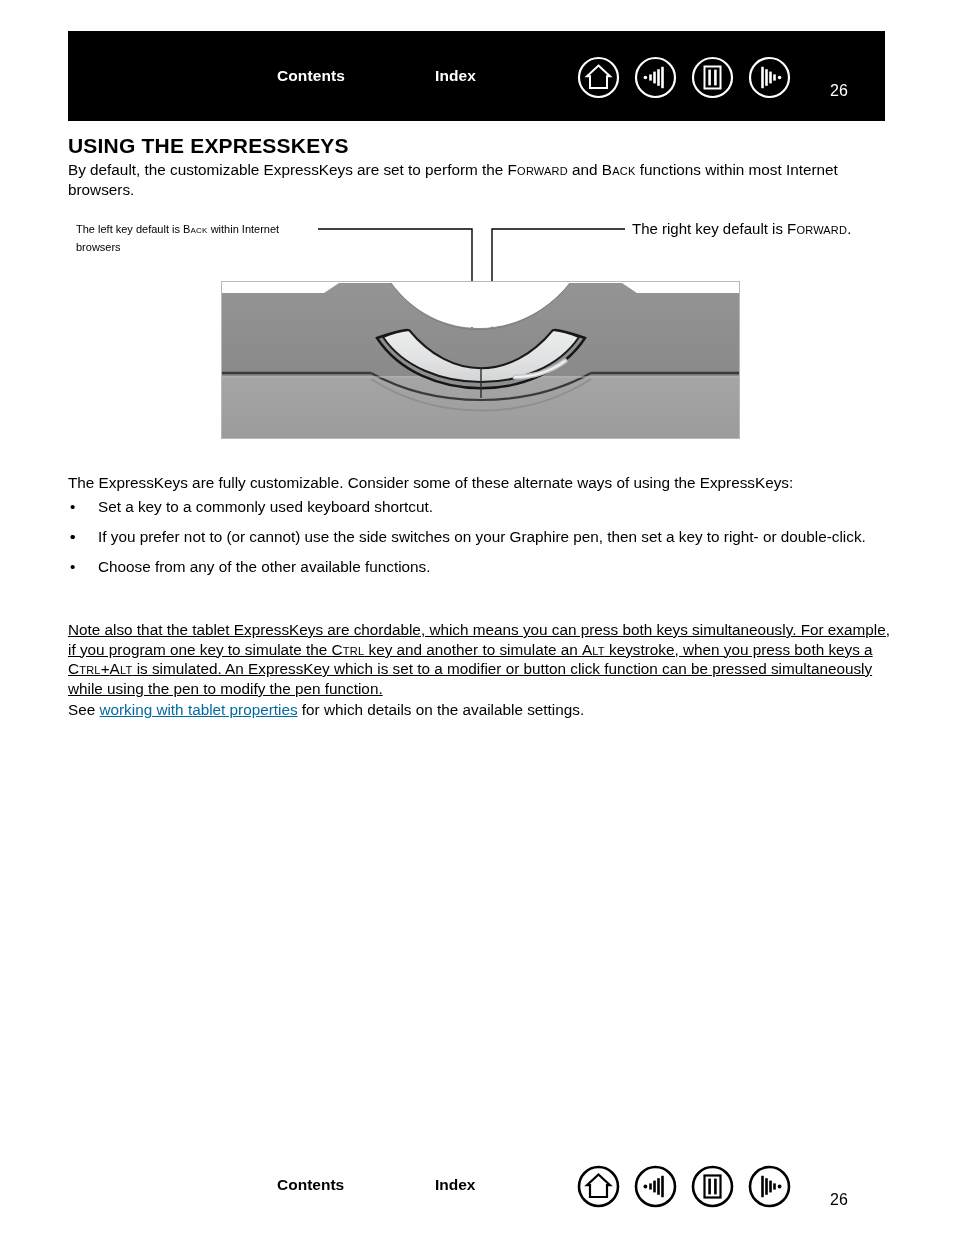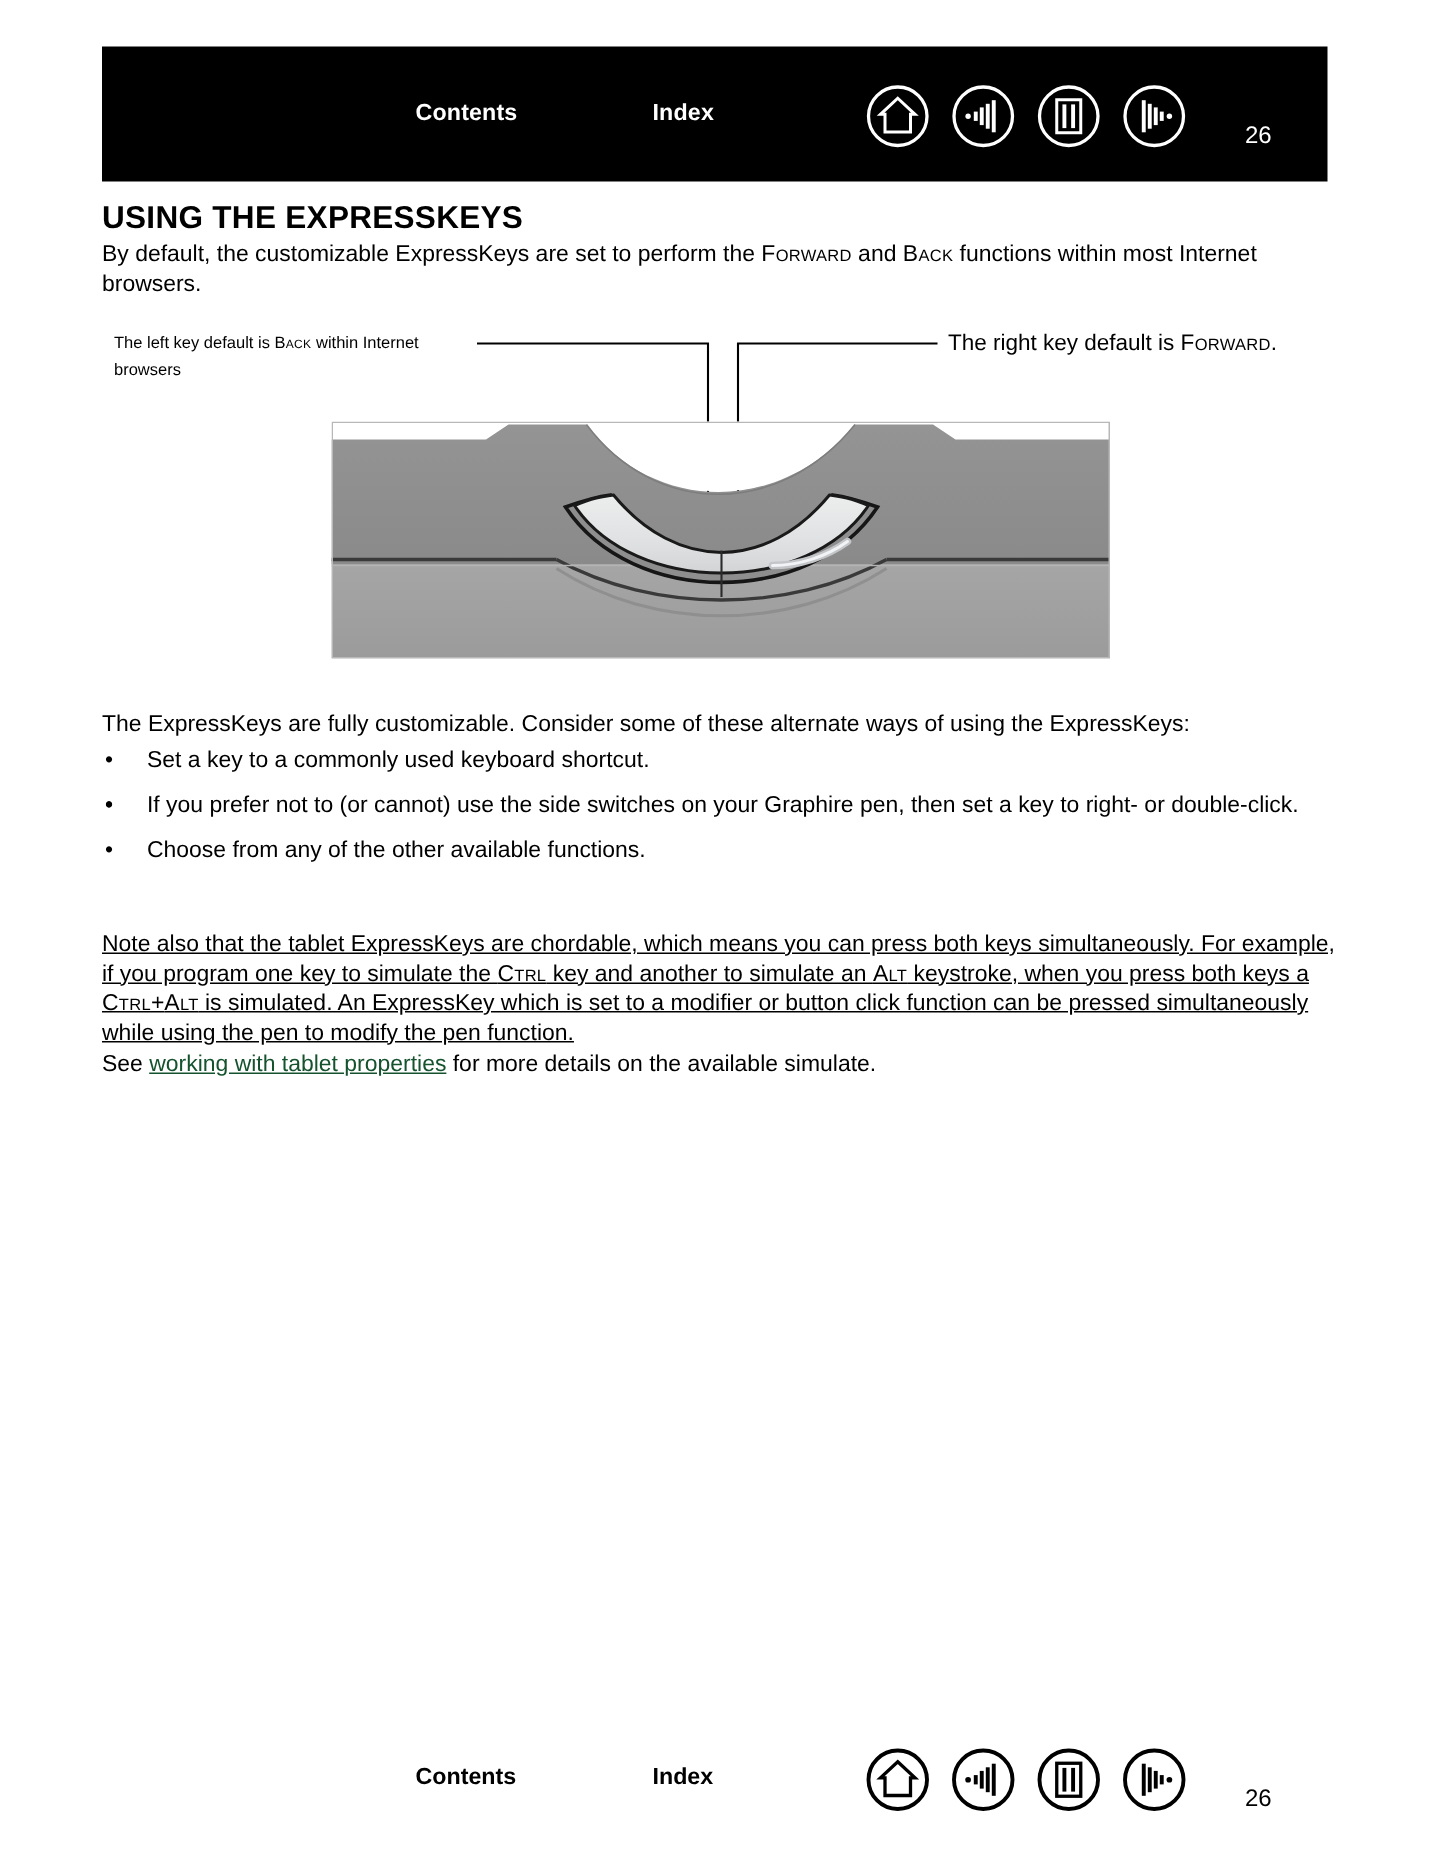--- a/index.html
+++ b/index.html
@@ -157,21 +157,21 @@
     width: 825px;
     text-decoration: underline;
   }
   .para-see {
     left: 68px;
     top: 700px;
     width: 825px;
   }
   .doc-link {
     text-decoration: underline;
-    color: #14532d;
+    color: #0369a1;
   }
 
   
   .footer {
     position: absolute;
     left: 68px;
     top: 1157px;
     width: 817px;
     height: 62px;
   }
@@ -343,21 +343,21 @@
     <span class="dot">•</span>
     <span>Choose from any of the other available functions.</span>
   </div>
 </div>
 
 <div class="body-text para-note">
   <span>Note also that the tablet ExpressKeys are chordable, which means you can press both keys simultaneously.  For example, if you program one key to simulate the </span><span class="sc">Ctrl</span><span> key and another to simulate an </span><span class="sc">Alt</span><span> keystroke, when you press both keys a </span><span class="sc">Ctrl</span><span>+</span><span class="sc">Alt</span><span> is simulated.  An ExpressKey which is set to a modifier or button click function can be pressed simultaneously while using the pen to modify the pen function.</span>
 </div>
 
 <div class="body-text para-see">
-  <span>See </span><a class="doc-link" href="#">working with tablet properties</a><span> for more details on the available simulate.</span>
+  <span>See </span><a class="doc-link" href="#">working with tablet properties</a><span> for which details on the available settings.</span>
 </div>
 
 <div class="footer">
   <span class="footer-link footer-contents">Contents</span>
   <span class="footer-link footer-index">Index</span>
 
   <div class="icon-row-footer">
 
     <svg class="nav-icon" viewBox="0 0 45 45">
       <circle cx="22.5" cy="22.5" r="19.5" fill="none" stroke="#000000" stroke-width="2.6"></circle>

